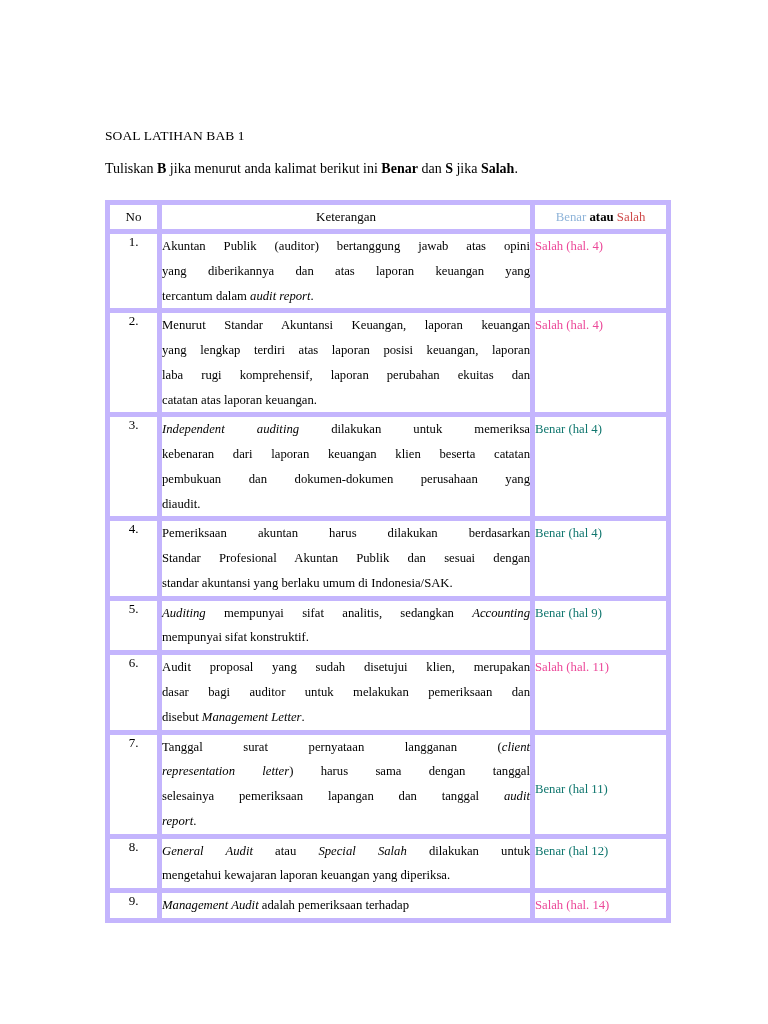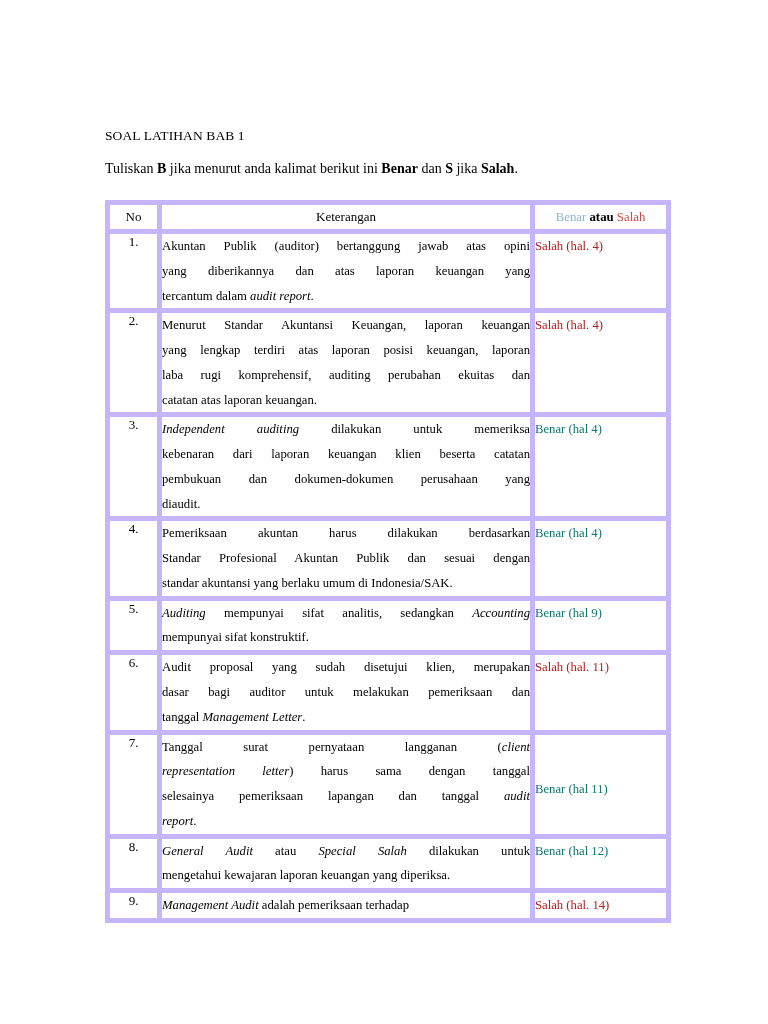--- a/index.html
+++ b/index.html
@@ -91,21 +91,21 @@
     font-size: 12.7px;
     line-height: 1.95;
     vertical-align: top;
     white-space: nowrap;
   }
   .cell-ans.mid {
     vertical-align: middle;
     padding-top: 10px;
   }
   .ans-benar { color: #0f766e; }
-  .ans-salah { color: #b91c1c; }
+  .ans-salah { color: #ec4899; }
 
   
   .just {
     text-align: justify;
     text-align-last: justify;
   }
   .lastline {
     text-align: left;
     text-align-last: left;
   }
@@ -141,21 +141,21 @@
               <div class="just"><span>yang diberikannya dan atas laporan keuangan yang</span></div>
               <div class="lastline"><span>tercantum dalam </span><i>audit report</i><span>.</span></div>
             </td>
             <td class="cell-ans"><span class="ans-salah">Salah (hal. 4)</span></td>
           </tr>
           <tr>
             <td class="cell-no">2.</td>
             <td class="cell-ket">
               <div class="just"><span>Menurut Standar Akuntansi Keuangan, laporan keuangan</span></div>
               <div class="just"><span>yang lengkap terdiri atas laporan posisi keuangan, laporan</span></div>
-              <div class="just"><span>laba rugi komprehensif, auditing perubahan ekuitas dan</span></div>
+              <div class="just"><span>laba rugi komprehensif, laporan perubahan ekuitas dan</span></div>
               <div class="lastline"><span>catatan atas laporan keuangan.</span></div>
             </td>
             <td class="cell-ans"><span class="ans-salah">Salah (hal. 4)</span></td>
           </tr>
           <tr>
             <td class="cell-no">3.</td>
             <td class="cell-ket">
               <div class="just"><i>Independent auditing</i><span> dilakukan untuk memeriksa</span></div>
               <div class="just"><span>kebenaran dari laporan keuangan klien beserta catatan</span></div>
               <div class="just"><span>pembukuan dan dokumen-dokumen perusahaan yang</span></div>
@@ -178,21 +178,21 @@
               <div class="just"><i>Auditing</i><span> mempunyai sifat analitis, sedangkan </span><i>Accounting</i></div>
               <div class="lastline"><span>mempunyai sifat konstruktif.</span></div>
             </td>
             <td class="cell-ans"><span class="ans-benar">Benar (hal 9)</span></td>
           </tr>
           <tr>
             <td class="cell-no">6.</td>
             <td class="cell-ket">
               <div class="just"><span>Audit proposal yang sudah disetujui klien, merupakan</span></div>
               <div class="just"><span>dasar bagi auditor untuk melakukan pemeriksaan dan</span></div>
-              <div class="lastline"><span>tanggal </span><i>Management Letter</i><span>.</span></div>
+              <div class="lastline"><span>disebut </span><i>Management Letter</i><span>.</span></div>
             </td>
             <td class="cell-ans"><span class="ans-salah">Salah (hal. 11)</span></td>
           </tr>
           <tr>
             <td class="cell-no">7.</td>
             <td class="cell-ket">
               <div class="just"><span>Tanggal surat pernyataan langganan (</span><i>client</i></div>
               <div class="just"><i>representation letter</i><span>) harus sama dengan tanggal</span></div>
               <div class="just"><span>selesainya pemeriksaan lapangan dan tanggal </span><i>audit</i></div>
               <div class="lastline"><i>report</i><span>.</span></div>

